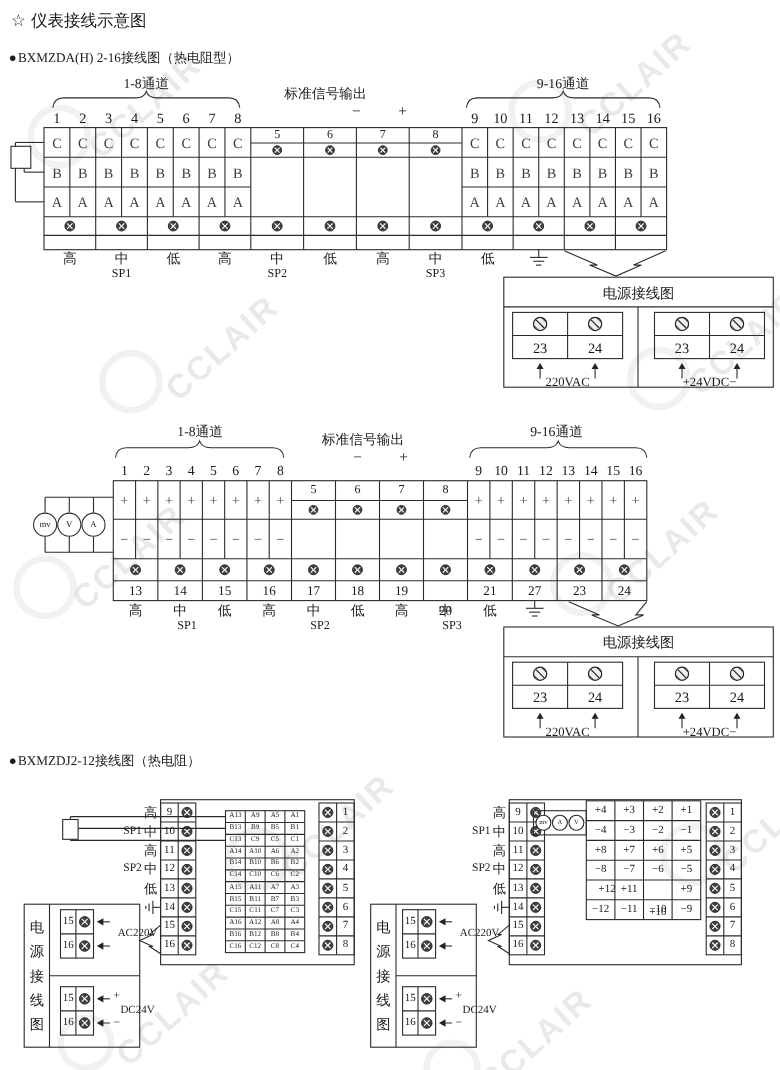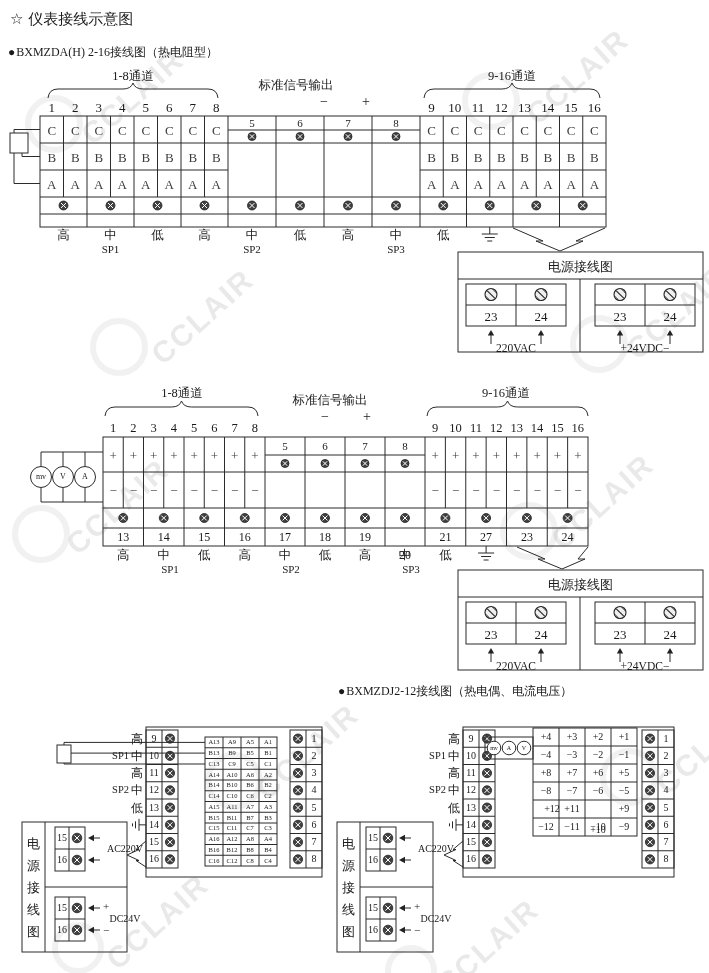--- a/index.html
+++ b/index.html
@@ -529,22 +529,22 @@
       <path d="M399,930 L405,926.7 L405,933.3 Z" fill="#222"></path>
     </svg>
 
   <div class="hdr" id="page-title">
     <span class="bullet">☆</span>
     <span>仪表接线示意图</span>
   </div>
   <div class="hdr" id="hdr1">
     <span class="bullet">●</span><span>BXMZDA(H) 2-16接线图（热电阻型）</span>
   </div>
-  <div class="hdr" id="hdr4">
-    <span class="bullet">●</span><span>BXMZDJ2-12接线图（热电偶、电流电压）</span>
+  <div class="hdr" id="hdr3">
+    <span class="bullet">●</span><span>BXMZDJ2-12接线图（热电阻）</span>
   </div>
 
   <div id="labels">
       <div class="t" style="left: 133px; top: 76px; font-size: 12.5px;">1-8通道</div>
       <div class="t" style="left: 512px; top: 76px; font-size: 12.5px;">9-16通道</div>
       <div class="t" style="left: 296px; top: 85px; font-size: 12.5px;">标准信号输出</div>
       <div class="t" style="left: 324px; top: 102px; font-size: 14px;">−</div>
       <div class="t" style="left: 366px; top: 102px; font-size: 14px;">+</div>
       <div class="t" style="left: 51.75px; top: 107px; font-size: 13px;">1</div>
       <div class="t" style="left: 75.25px; top: 107px; font-size: 13px;">2</div>

